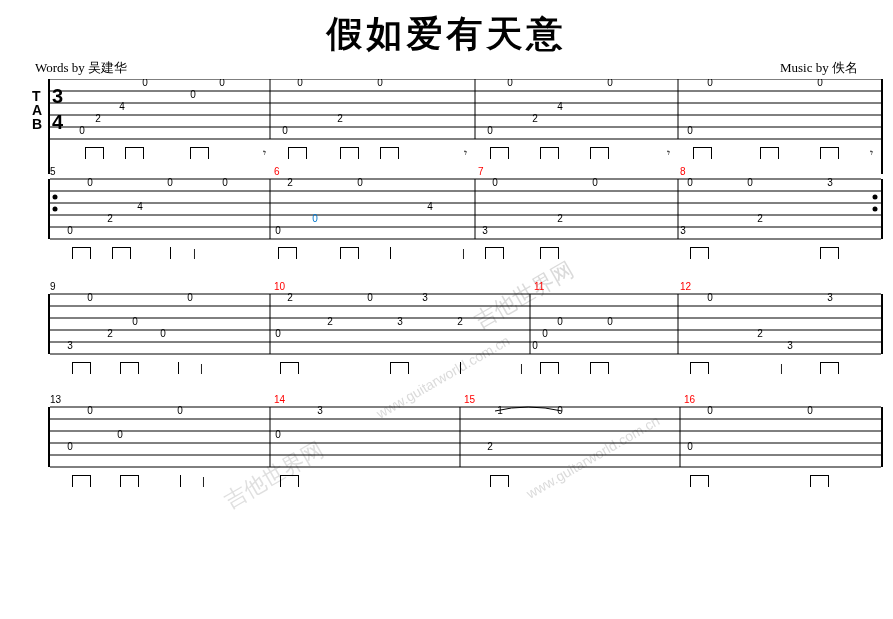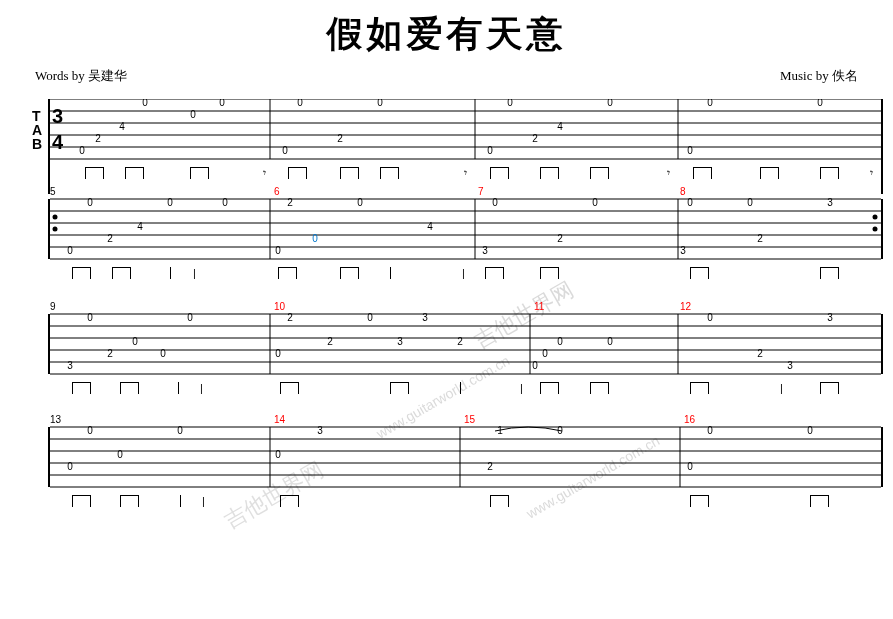--- a/index.html
+++ b/index.html
@@ -15,28 +15,27 @@
       width: 893px;
       height: 619px;
       background: #fff;
       position: relative;
       padding: 10px 30px;
     }
     .title {
       text-align: center;
       font-size: 36px;
       font-weight: bold;
-      margin-bottom: 8px;
       letter-spacing: 4px;
     }
     .credits {
       display: flex;
       justify-content: space-between;
       font-size: 13px;
-      margin-bottom: 14px;
+      margin-bottom: 2px;
       padding: 0 5px;
     }
 
     svg text {
       font-family: Arial, sans-serif;
     }
   </style>
 </head>
 <body>
 

